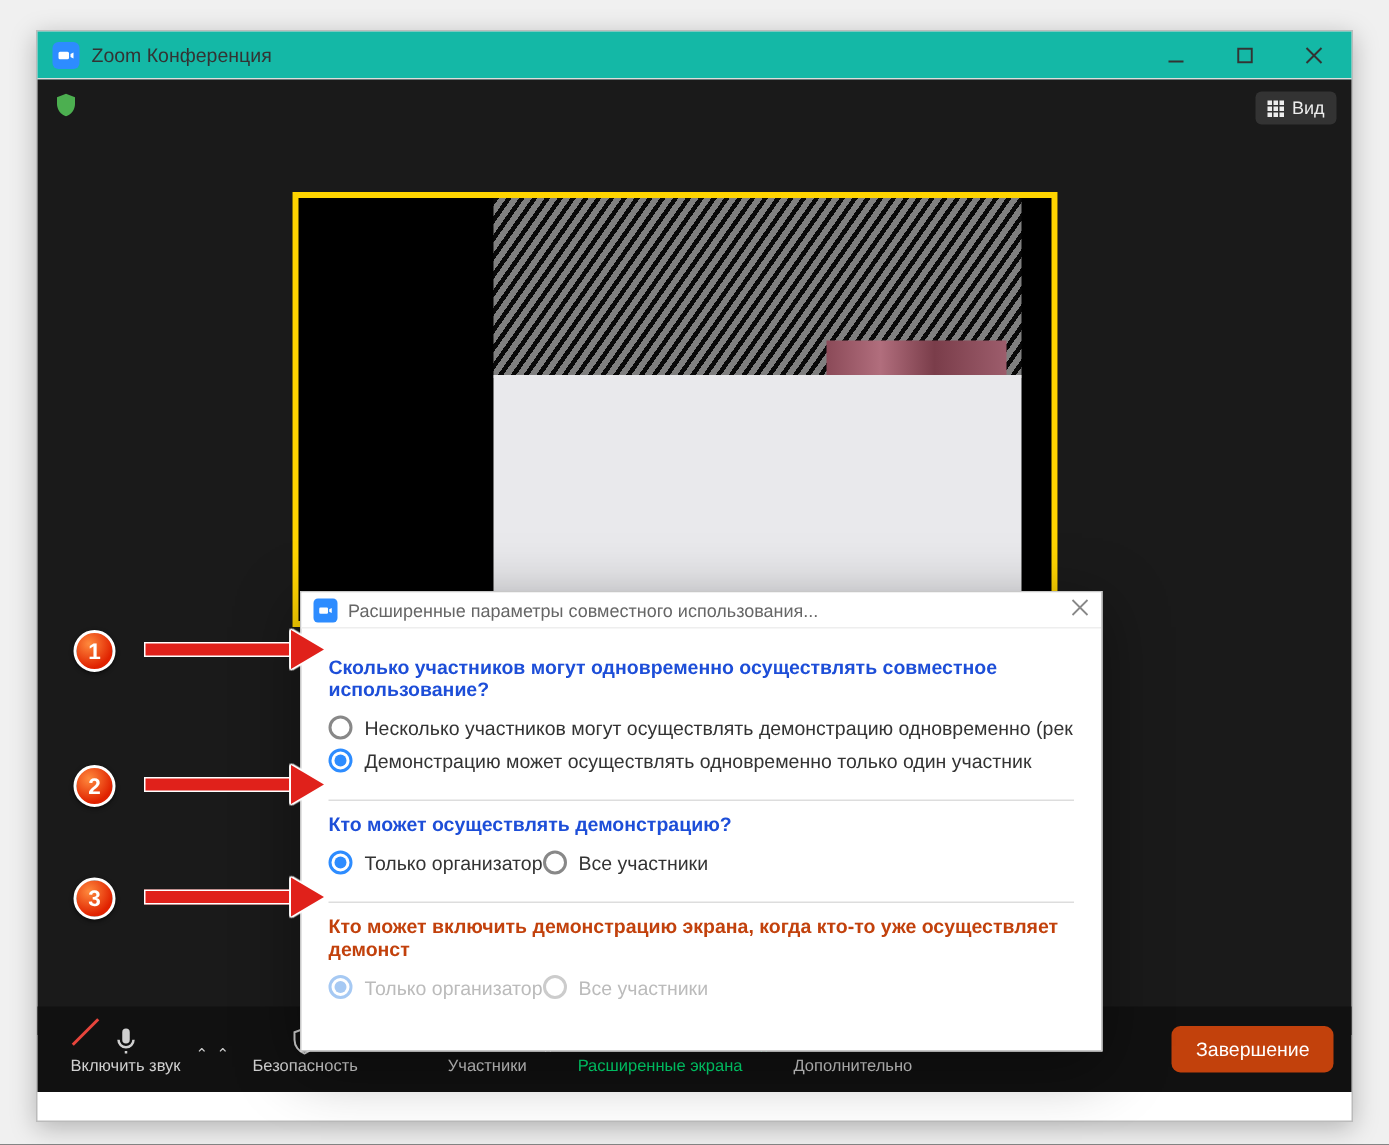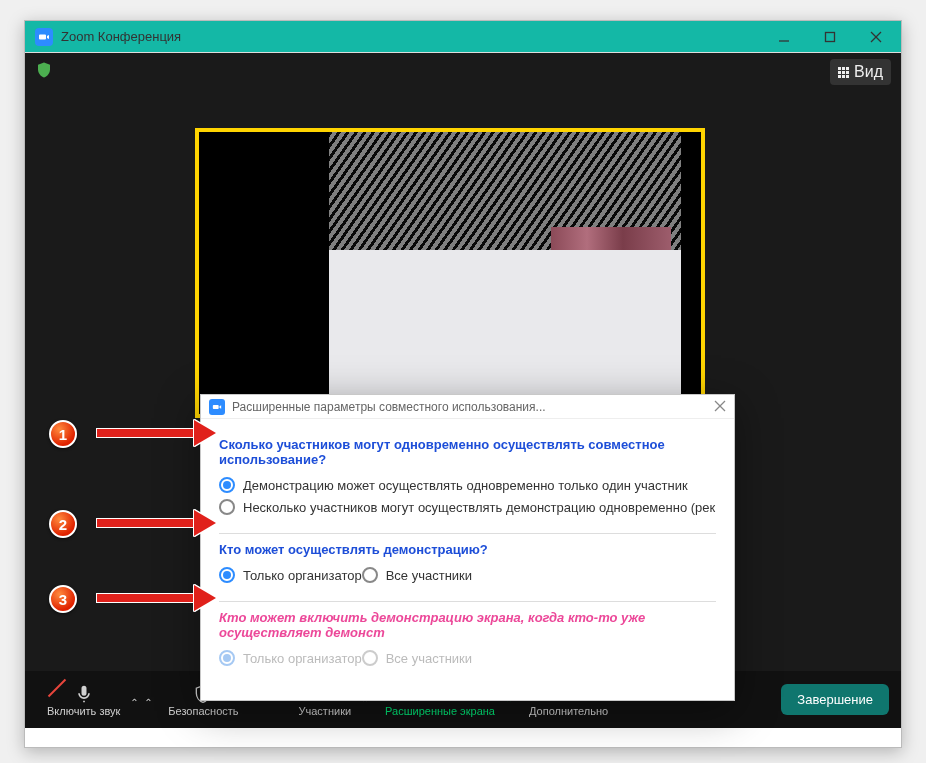--- a/index.html
+++ b/index.html
@@ -52,21 +52,21 @@
     display:flex; align-items:center; justify-content:space-between;
     padding:0 10px;
   }
   .shield-icon {
     width:18px; height:20px;
     color:#4caf50;
   }
   .view-btn {
     background:#333;
     color:#eee;
-    font-size:16px;
+    font-size:12px;
     padding:4px 8px;
     border-radius:4px;
     display:flex; align-items:center; gap:5px;margin-left:36px;
   }
   .view-btn .grid-dots{
     display:grid; grid-template-columns:repeat(3,3px); grid-template-rows:repeat(3,3px);
     gap:1px;
   }
   .view-btn .grid-dots span{background:#eee;}
   .video-tile1 {
@@ -127,21 +127,21 @@
   .tb-chevron{
     color:#d0d0d0; width:14px; display:flex; align-items:flex-start; padding-top:6px;
     font-size:10px;
   }
   .tb-badge{
     position:absolute; top:4px; left:50%; margin-left:6px;
     font-size:11px; color:#fff;
   }
   .tb-spacer{flex:1;}
   .end-btn{
-    background:#0f766e; color:#fff;
+    background:#c2410c; color:#fff;
     border:none; border-radius:6px;
     padding:8px 16px; font-size:13px; font-weight:500;
   }
   
   .dialog {
     position:absolute;
     left:200px; top:394px;
     width:535px;
     background:#fff;
     border:1px solid #c8c8c8;
@@ -157,21 +157,21 @@
     display:flex;align-items:center;justify-content:center;
   }
   .dlg-header .zoom-logo-sm svg{width:10px;height:10px;fill:#fff;}
   .dlg-header .dlg-title{font-size:12px;color:#666;flex:1;}
   .dlg-close{color:#888;}
   .dlg-body{padding:10px 18px 16px;}
   .dlg-section{padding:8px 0 12px; border-bottom:1px solid #ddd;}
   .dlg-section:last-child{border-bottom:none;}
   .dlg-section.disabled{color:#999;}
   .dlg-q{font-size:13px; font-weight:600; color:#1d4ed8; margin-bottom:10px;}
-  .dlg-section.disabled .dlg-q{color:#ec4899;font-style:italic;}
+  .dlg-section.disabled .dlg-q{color:#c2410c;}
   .dlg-opt{
     display:flex; align-items:center; gap:8px;
     font-size:13px; color:#333; margin-bottom:6px;
   }
   .dlg-section.disabled .dlg-opt{color:#bbb;}
   .dlg-row{display:flex; }
   .radio{
     width:16px;height:16px;border:2px solid #888;border-radius:50%;
     display:inline-flex;align-items:center;justify-content:center;flex-shrink:0;
   }
@@ -360,26 +360,26 @@
           <line x1="1" y1="1" x2="11" y2="11"></line>
           <line x1="11" y1="1" x2="1" y2="11"></line>
         </svg>
     </div>
   </div>
   <div class="dlg-body">
 
     <div class="dlg-section">
       <div class="dlg-q">Сколько участников могут одновременно осуществлять совместное использование?</div>
       <label class="dlg-opt">
+        <span class="radio"></span>
+        <span>Несколько участников могут осуществлять демонстрацию одновременно (рек</span>
+      </label>
+      <label class="dlg-opt">
         <span class="radio checked"></span>
         <span>Демонстрацию может осуществлять одновременно только один участник</span>
-      </label>
-      <label class="dlg-opt">
-        <span class="radio"></span>
-        <span>Несколько участников могут осуществлять демонстрацию одновременно (рек</span>
       </label>
     </div>
 
     <div class="dlg-section">
       <div class="dlg-q">Кто может осуществлять демонстрацию?</div>
       <div class="dlg-row">
         <label class="dlg-opt">
           <span class="radio checked"></span>
           <span>Только организатор</span>
         </label>

